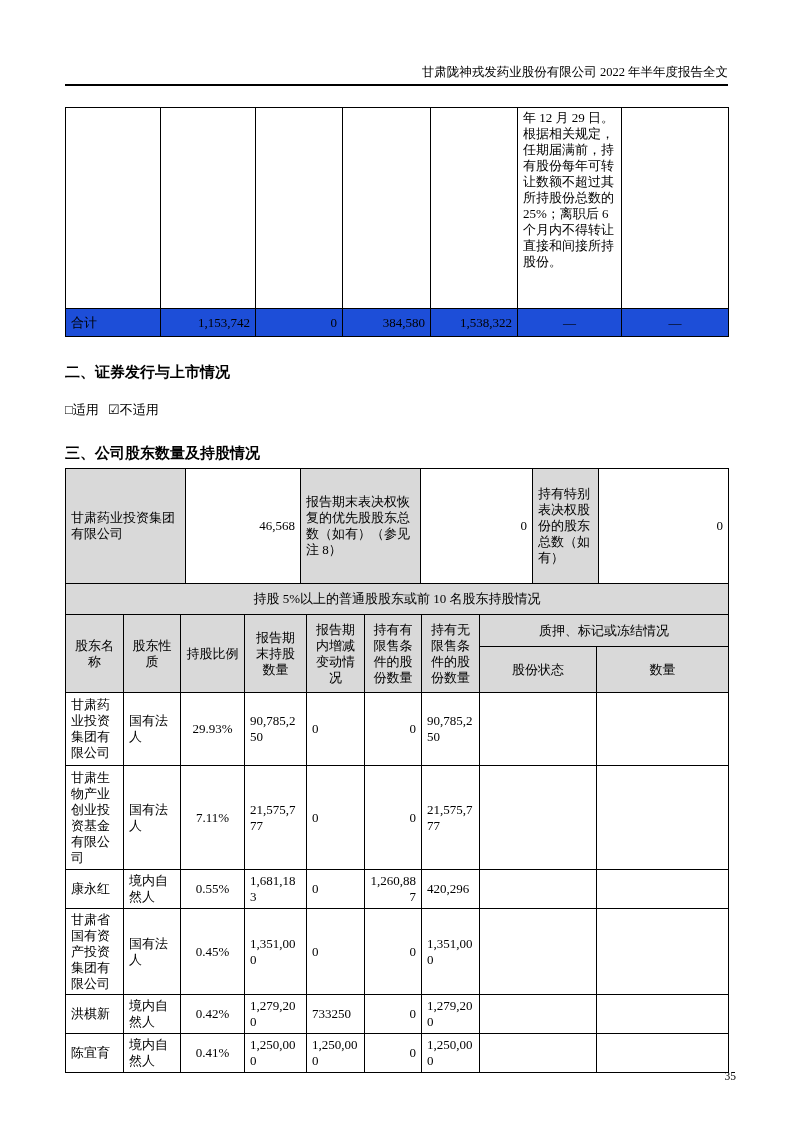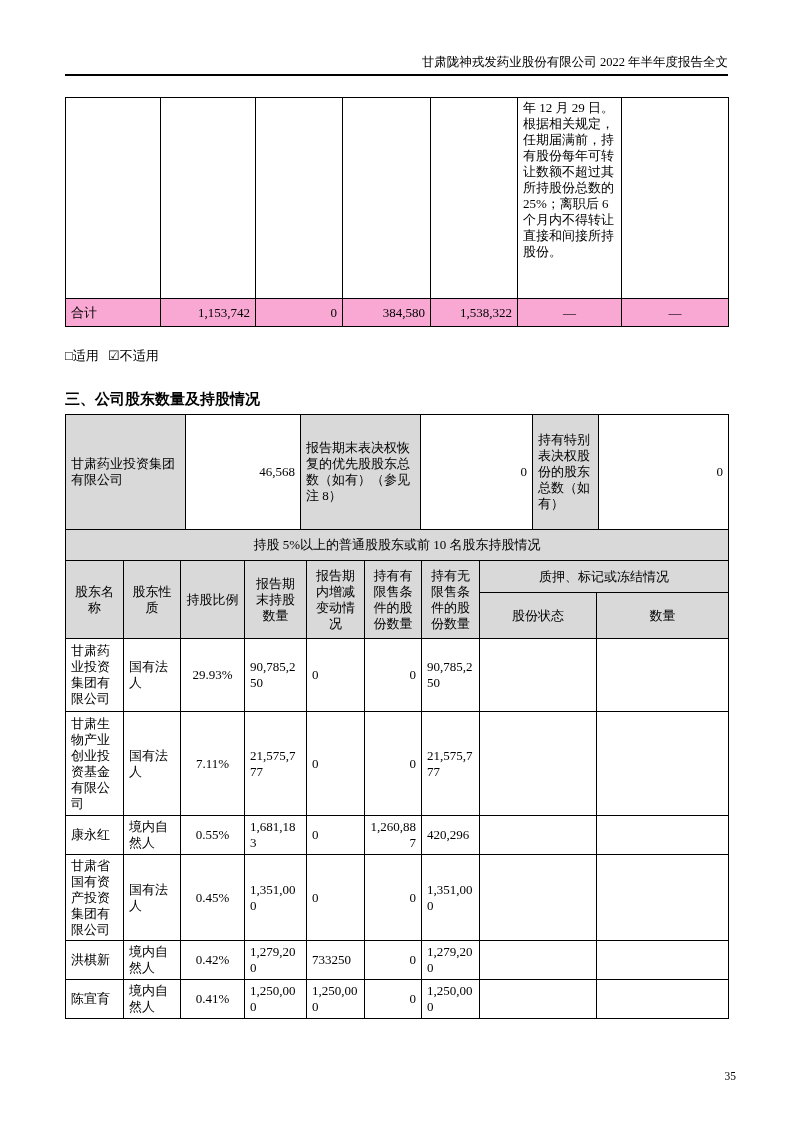--- a/index.html
+++ b/index.html
@@ -1,33 +1,33 @@
 <!DOCTYPE html>
 <html><head>
 <meta charset="utf-8">
 <style>
   html,body{margin:0;padding:0;}
   body{
     width:793px;height:1122px;background:#ffffff;color:#000;
     font-family:"Liberation Serif","DejaVu Serif",serif;
   }
   .page{position:relative;width:793px;height:1122px;overflow:hidden;background:#fff;}
-  .content{position:absolute;left:65px;top:3px;width:663px;}
+  .content{position:absolute;left:65px;top:13px;width:663px;}
 
   .header-title{margin-top:52px;text-align:right;font-size:12.5px;line-height:14px;}
   .header-rule{margin-top:5px;height:2px;background:#000;}
 
   table{border-collapse:collapse;table-layout:fixed;width:663px;}
   td,th{border:1px solid #000;font-size:13px;line-height:16px;padding:2px 5px;
         font-weight:normal;vertical-align:middle;overflow:hidden;}
 
   .top-table{margin-top:21px;}
   .row-tall td{height:196px;vertical-align:top;}
   .note-wrap{height:190px;overflow:hidden;text-align:left;}
-  .row-total td{height:23px;background:#f9a8d4;}
+  .row-total td{height:23px;background:#1d4ed8;}
   .cell-left{text-align:left;}
   .cell-right{text-align:right;padding-left:12px;}
   .cell-center{text-align:center;}
 
   .section-title{margin-top:26px;font-size:15px;font-weight:bold;line-height:18px;}
   .applicability{margin-top:21px;font-size:13px;line-height:16px;}
   .applicability span{margin-right:6px;}
   .unit-label{margin-top:20px;text-align:right;font-size:12.5px;line-height:14px;}
 
   .summary-table{margin-top:6px;}
@@ -82,20 +82,21 @@
           <td class="cell-right">1,153,742</td>
           <td class="cell-right">0</td>
           <td class="cell-right">384,580</td>
           <td class="cell-right">1,538,322</td>
           <td class="cell-center">—</td>
           <td class="cell-center">—</td>
         </tr>
       </tbody>
     </table>
 
+    <div class="section-title">二、证券发行与上市情况</div>
 
     <div class="applicability">
       <span>□适用</span>
       <span>☑不适用</span>
     </div>
 
     <div class="section-title">三、公司股东数量及持股情况</div>
 
 
     <table class="summary-table">

